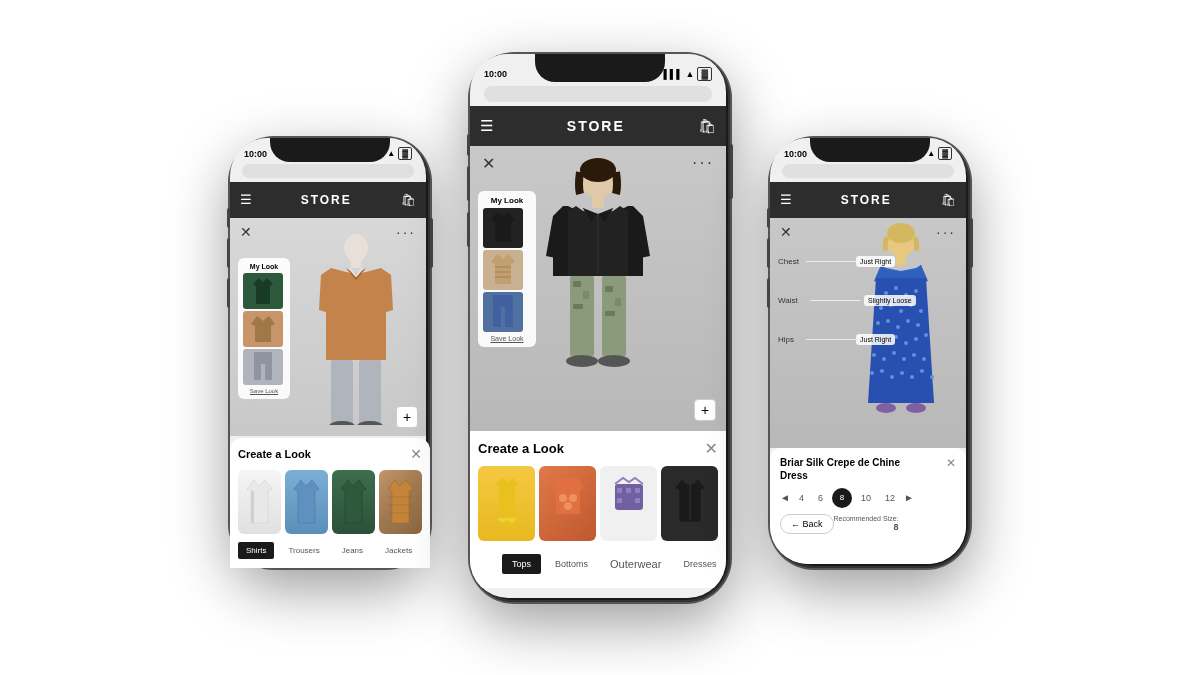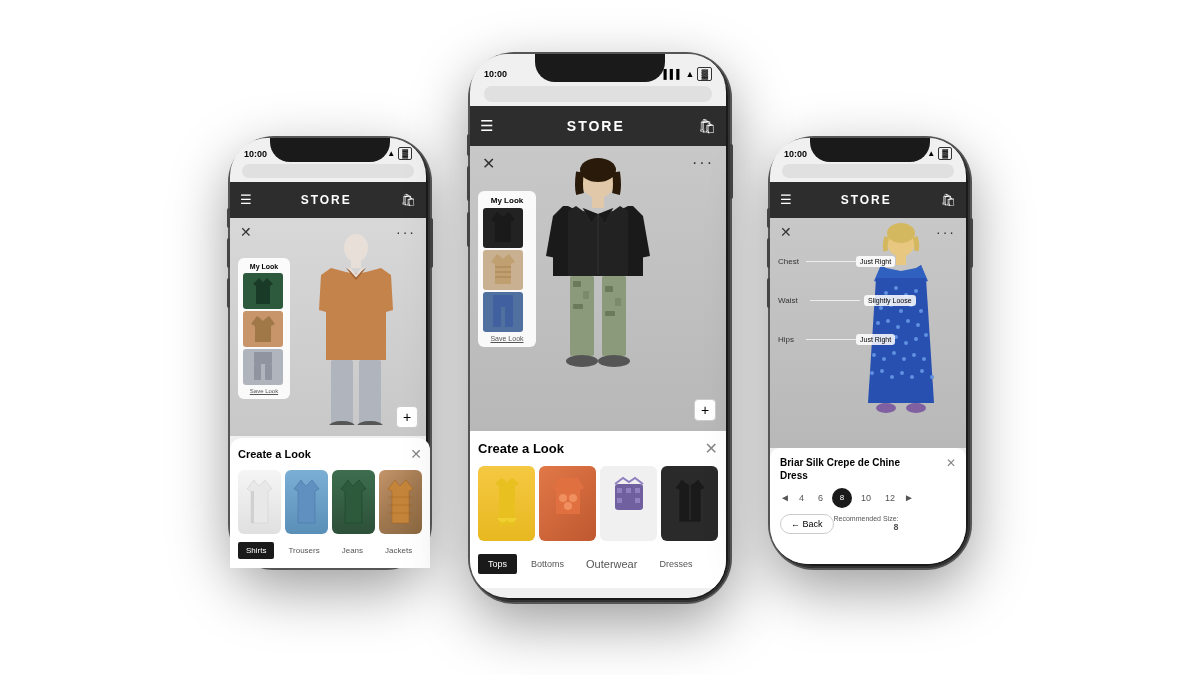--- a/index.html
+++ b/index.html
@@ -602,21 +602,21 @@
           </svg>
         </div>
 
         <div class="clothing-item" style="height:75px;background:#2a2a2a;">
           <svg width="40" height="55" viewBox="0 0 40 55">
             <polygon points="12,3 5,12 9,14 9,46 31,46 31,14 35,12 28,3 24,7 20,9 16,7" fill="#1a1a1a" stroke="#333" stroke-width="0.5"></polygon>
             <line x1="20" y1="9" x2="20" y2="44" stroke="#333" stroke-width="1"></line>
           </svg>
         </div>
       </div>
-      <div class="category-tabs" style="margin-top:4px;">
+      <div class="category-tabs" style="margin-top:4px;margin-left:24px;">
         <div class="cat-tab active" style="font-size:9px;padding:5px 10px;">Tops</div>
         <div class="cat-tab" style="font-size:9px;">Bottoms</div>
         <div class="cat-tab" style="font-size:11px;">Outerwear</div>
         <div class="cat-tab" style="font-size:9px;">Dresses</div>
       </div>
     </div>
   </div>
 </div>
 
 <div class="phone phone-sm" style="margin-top:30px;">

